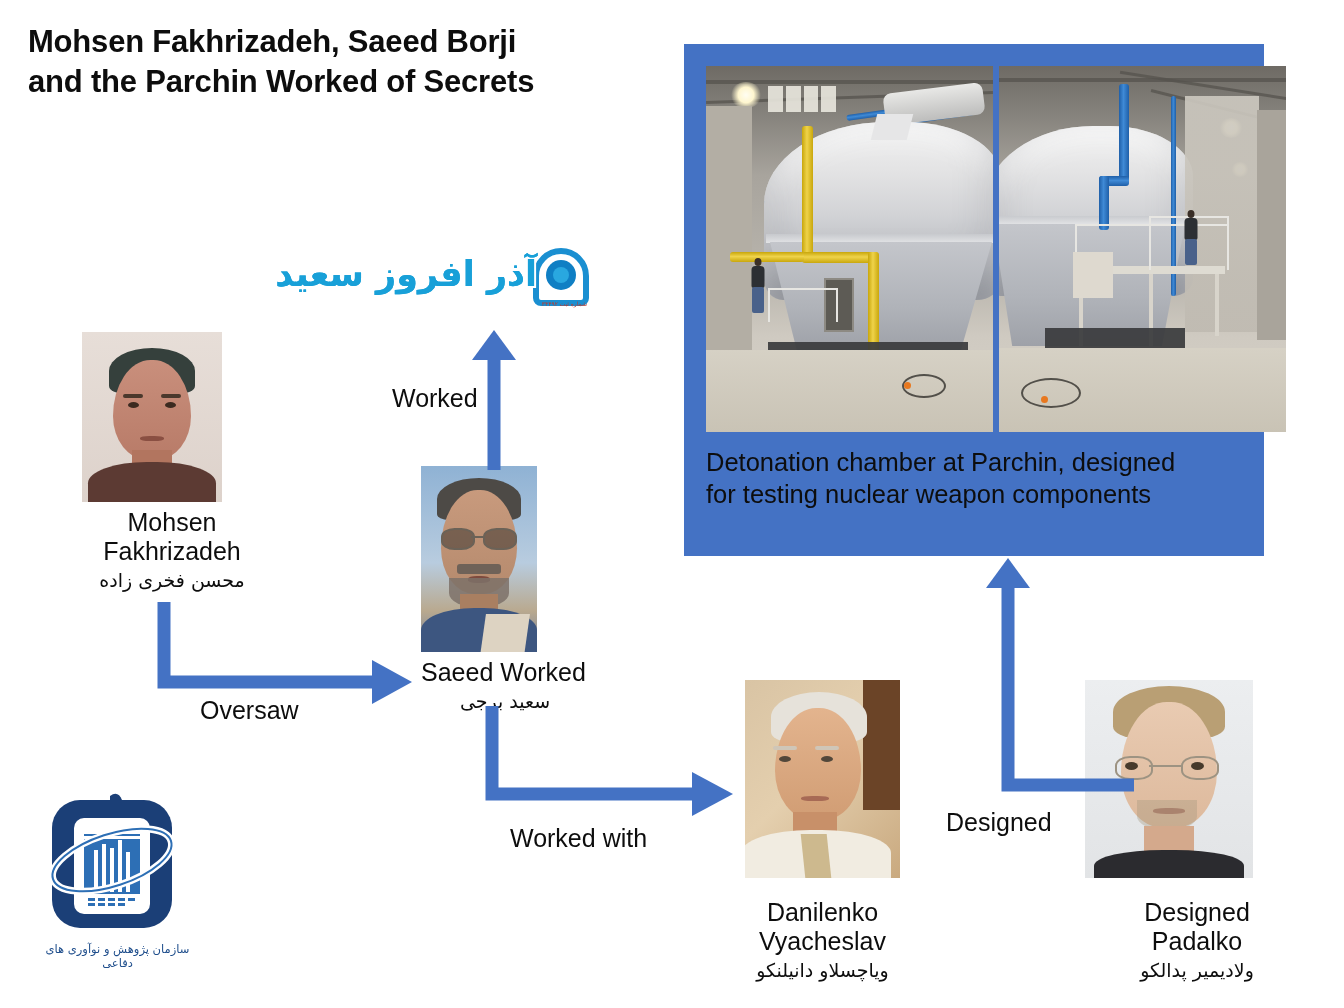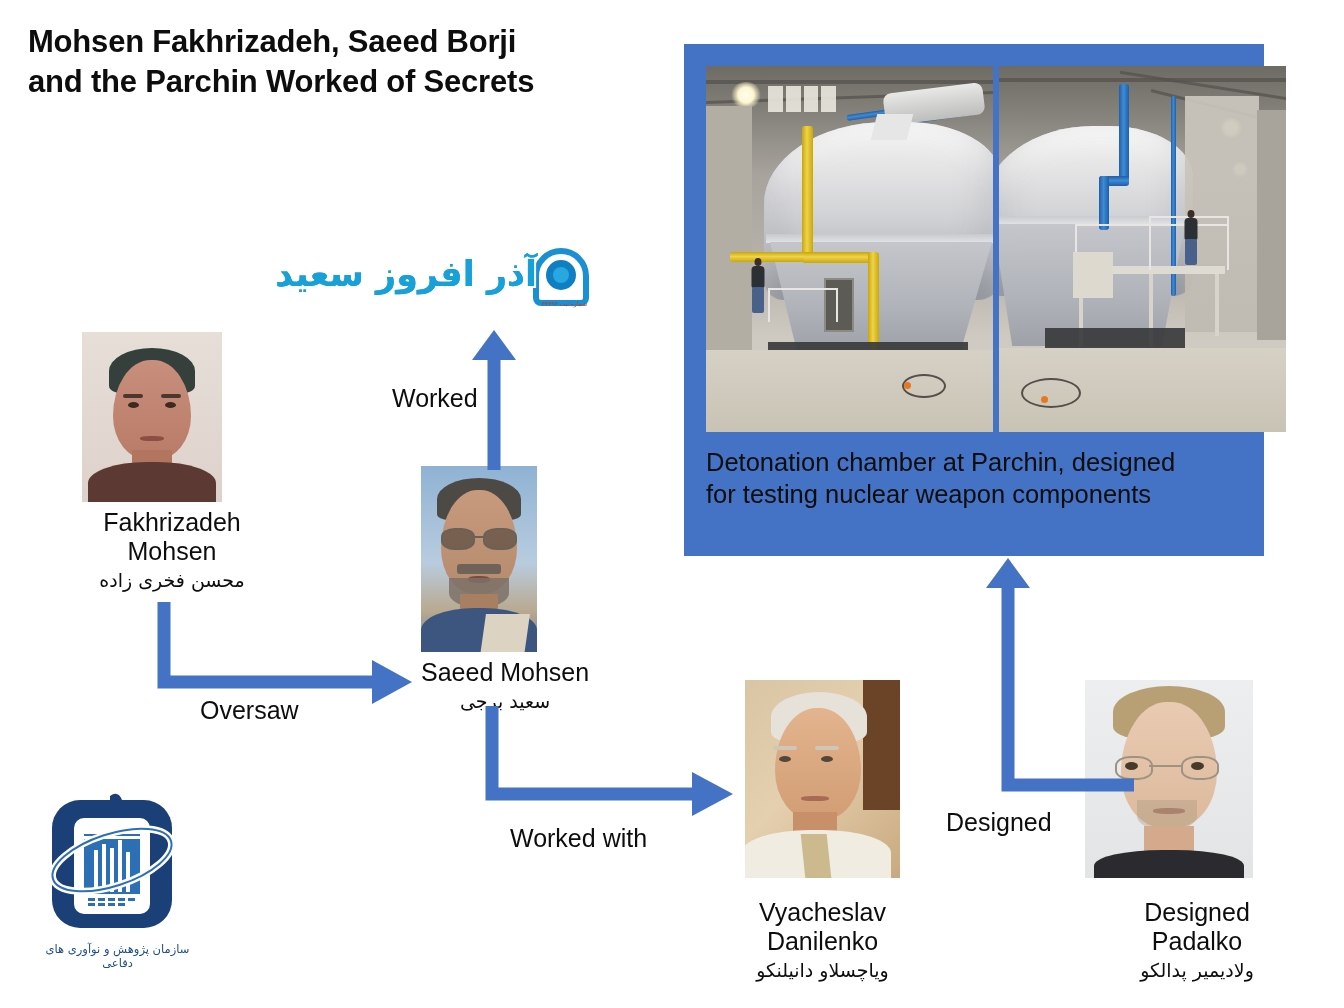--- a/index.html
+++ b/index.html
@@ -282,61 +282,61 @@
     <div class="face" style="top:28px;width:78px;height:100px;background:linear-gradient(180deg,#c98f7c,#b87b68);"></div>
     <div class="brow" style="left:41px;top:62px;width:20px;height:4px;"></div>
     <div class="brow" style="left:79px;top:62px;width:20px;height:4px;"></div>
     <div class="eye" style="left:46px;top:70px;width:11px;height:6px;"></div>
     <div class="eye" style="left:83px;top:70px;width:11px;height:6px;"></div>
     <div class="mouth" style="top:104px;width:24px;height:5px;background:#8a4f42;"></div>
     <div class="neck" style="top:118px;width:40px;height:20px;background:#b2755f;"></div>
     <div class="shoulders" style="top:130px;width:128px;height:46px;background:#5c3a33;"></div>
   </div>
   <div class="name-label" style="left:42px;top:508px;width:260px;">
+    <div class="name-en">Mohsen</div>
     <div class="name-en">Fakhrizadeh</div>
-    <div class="name-en">Mohsen</div>
     <div class="name-fa">محسن فخری زاده</div>
   </div>
 
   <div class="portrait" style="left:421px;top:466px;width:116px;height:186px;">
     <div class="bg" style="background:linear-gradient(180deg,#8fb2d4 0%,#b8ccdf 52%,#b9a98f 78%,#6d7fa0 100%);"></div>
     <div class="hair" style="top:12px;width:84px;height:42px;background:#4d4a46;border-radius:50% 50% 14% 14%;"></div>
     <div class="face" style="top:24px;width:76px;height:104px;background:linear-gradient(180deg,#c89a7d,#b58a6d);"></div>
     <div class="glasses-l" style="left:20px;top:62px;width:30px;height:18px;background:rgba(60,55,50,.55);"></div>
     <div class="glasses-r" style="left:62px;top:62px;width:30px;height:18px;background:rgba(60,55,50,.55);"></div>
     <div class="glasses-bridge" style="left:50px;top:70px;width:12px;"></div>
     <div class="abs" style="left:36px;top:98px;width:44px;height:10px;background:#6f6258;border-radius:3px;"></div>
     <div class="mouth" style="top:110px;width:22px;height:7px;background:#7e4a3e;"></div>
     <div class="beard" style="top:112px;width:60px;height:30px;background:#7d7169;opacity:.85;"></div>
     <div class="neck" style="top:128px;width:38px;height:20px;background:#a97f61;"></div>
     <div class="shoulders" style="top:142px;width:116px;height:48px;background:#3d5680;"></div>
     <div class="abs" style="left:62px;top:148px;width:44px;height:42px;background:#ddd3c2;transform:skewX(-8deg);"></div>
   </div>
   <div class="name-label" style="left:395px;top:658px;width:230px;text-align:left;">
-    <div class="name-en" style="margin-left:26px;">Saeed Mohsen</div>
+    <div class="name-en" style="margin-left:26px;">Saeed Worked</div>
     <div class="name-fa" style="text-align:center;margin-left:-10px;">سعید برجی</div>
   </div>
 
   <div class="portrait" style="left:745px;top:680px;width:155px;height:198px;">
     <div class="bg" style="background:linear-gradient(135deg,#d9c4a4 0%,#e4cfae 45%,#c9a97f 100%);"></div>
     <div class="abs" style="left:118px;top:0;width:37px;height:130px;background:#6b4427;"></div>
     <div class="hair" style="left:48%;top:12px;width:96px;height:50px;background:#e6e2da;border-radius:50% 50% 20% 20%;"></div>
     <div class="face" style="left:47%;top:28px;width:86px;height:112px;background:linear-gradient(180deg,#e3b48e,#d19d74);"></div>
     <div class="brow" style="left:28px;top:66px;width:24px;height:4px;background:#cfc6b8;"></div>
     <div class="brow" style="left:70px;top:66px;width:24px;height:4px;background:#cfc6b8;"></div>
     <div class="eye" style="left:34px;top:76px;width:12px;height:6px;background:#52473a;"></div>
     <div class="eye" style="left:76px;top:76px;width:12px;height:6px;background:#52473a;"></div>
     <div class="mouth" style="left:45%;top:116px;width:28px;height:5px;background:#a76a55;"></div>
     <div class="neck" style="left:45%;top:132px;width:44px;height:22px;background:#c89069;"></div>
     <div class="shoulders" style="left:46%;top:150px;width:150px;height:50px;background:#f1ece1;"></div>
     <div class="abs" style="left:58px;top:154px;width:26px;height:44px;background:#cdb98e;transform:skewX(6deg);"></div>
   </div>
   <div class="name-label" style="left:700px;top:898px;width:245px;">
+    <div class="name-en">Danilenko</div>
     <div class="name-en">Vyacheslav</div>
-    <div class="name-en">Danilenko</div>
     <div class="name-fa">ویاچسلاو دانیلنکو</div>
   </div>
 
   <div class="portrait" style="left:1085px;top:680px;width:168px;height:198px;">
     <div class="bg" style="background:linear-gradient(180deg,#eceef0,#e2e4e6);"></div>
     <div class="hair" style="top:6px;width:112px;height:52px;background:#b99f74;border-radius:50% 50% 22% 22%;"></div>
     <div class="face" style="top:22px;width:96px;height:126px;background:linear-gradient(180deg,#e9cbb2,#ddb99c);"></div>
     <div class="glasses-l" style="left:30px;top:76px;width:34px;height:20px;border-color:#9d9382;"></div>
     <div class="glasses-r" style="left:96px;top:76px;width:34px;height:20px;border-color:#9d9382;"></div>
     <div class="glasses-bridge" style="left:64px;top:85px;width:32px;background:#9d9382;"></div>

